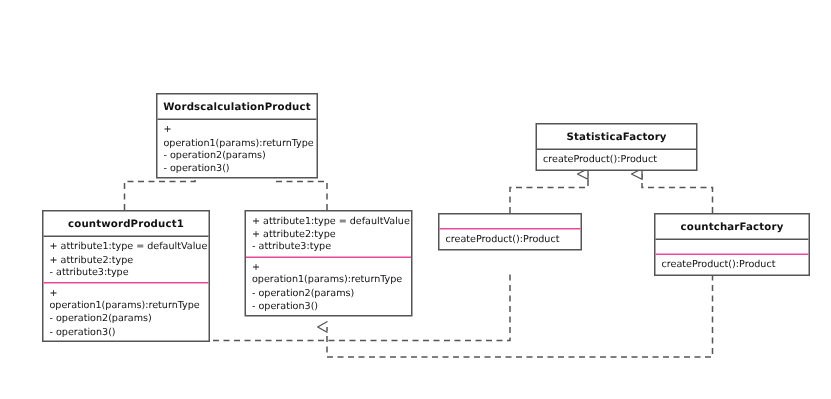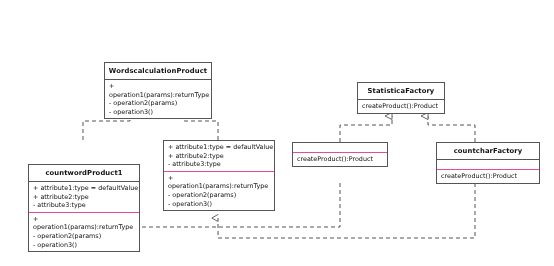--- a/index.html
+++ b/index.html
@@ -103,28 +103,28 @@
   <div class="uml-class" style="left:104px; top:62px; width:108px;">
     <div class="uml-title">WordscalculationProduct</div>
     <div class="uml-compartment last">
       <div class="uml-line">+</div>
       <div class="uml-line">operation1(params):returnType</div>
       <div class="uml-line">- operation2(params)</div>
       <div class="uml-line">- operation3()</div>
     </div>
   </div>
 
-  <div class="uml-class" style="left:357px; top:82px; width:88px;">
+  <div class="uml-class" style="left:357px; top:82px; width:108px;">
     <div class="uml-title">StatisticaFactory</div>
     <div class="uml-compartment last">
       <div class="uml-line">createProduct():Product</div>
     </div>
   </div>
 
-  <div class="uml-class" style="left:28px; top:140px; width:112px;margin-top:24px;">
+  <div class="uml-class" style="left:28px; top:140px; width:112px;">
     <div class="uml-title">countwordProduct1</div>
     <div class="uml-compartment">
       <div class="uml-line">+ attribute1:type = defaultValue</div>
       <div class="uml-line">+ attribute2:type</div>
       <div class="uml-line">- attribute3:type</div>
     </div>
     <div class="uml-compartment last">
       <div class="uml-line">+</div>
       <div class="uml-line">operation1(params):returnType</div>
       <div class="uml-line">- operation2(params)</div>

